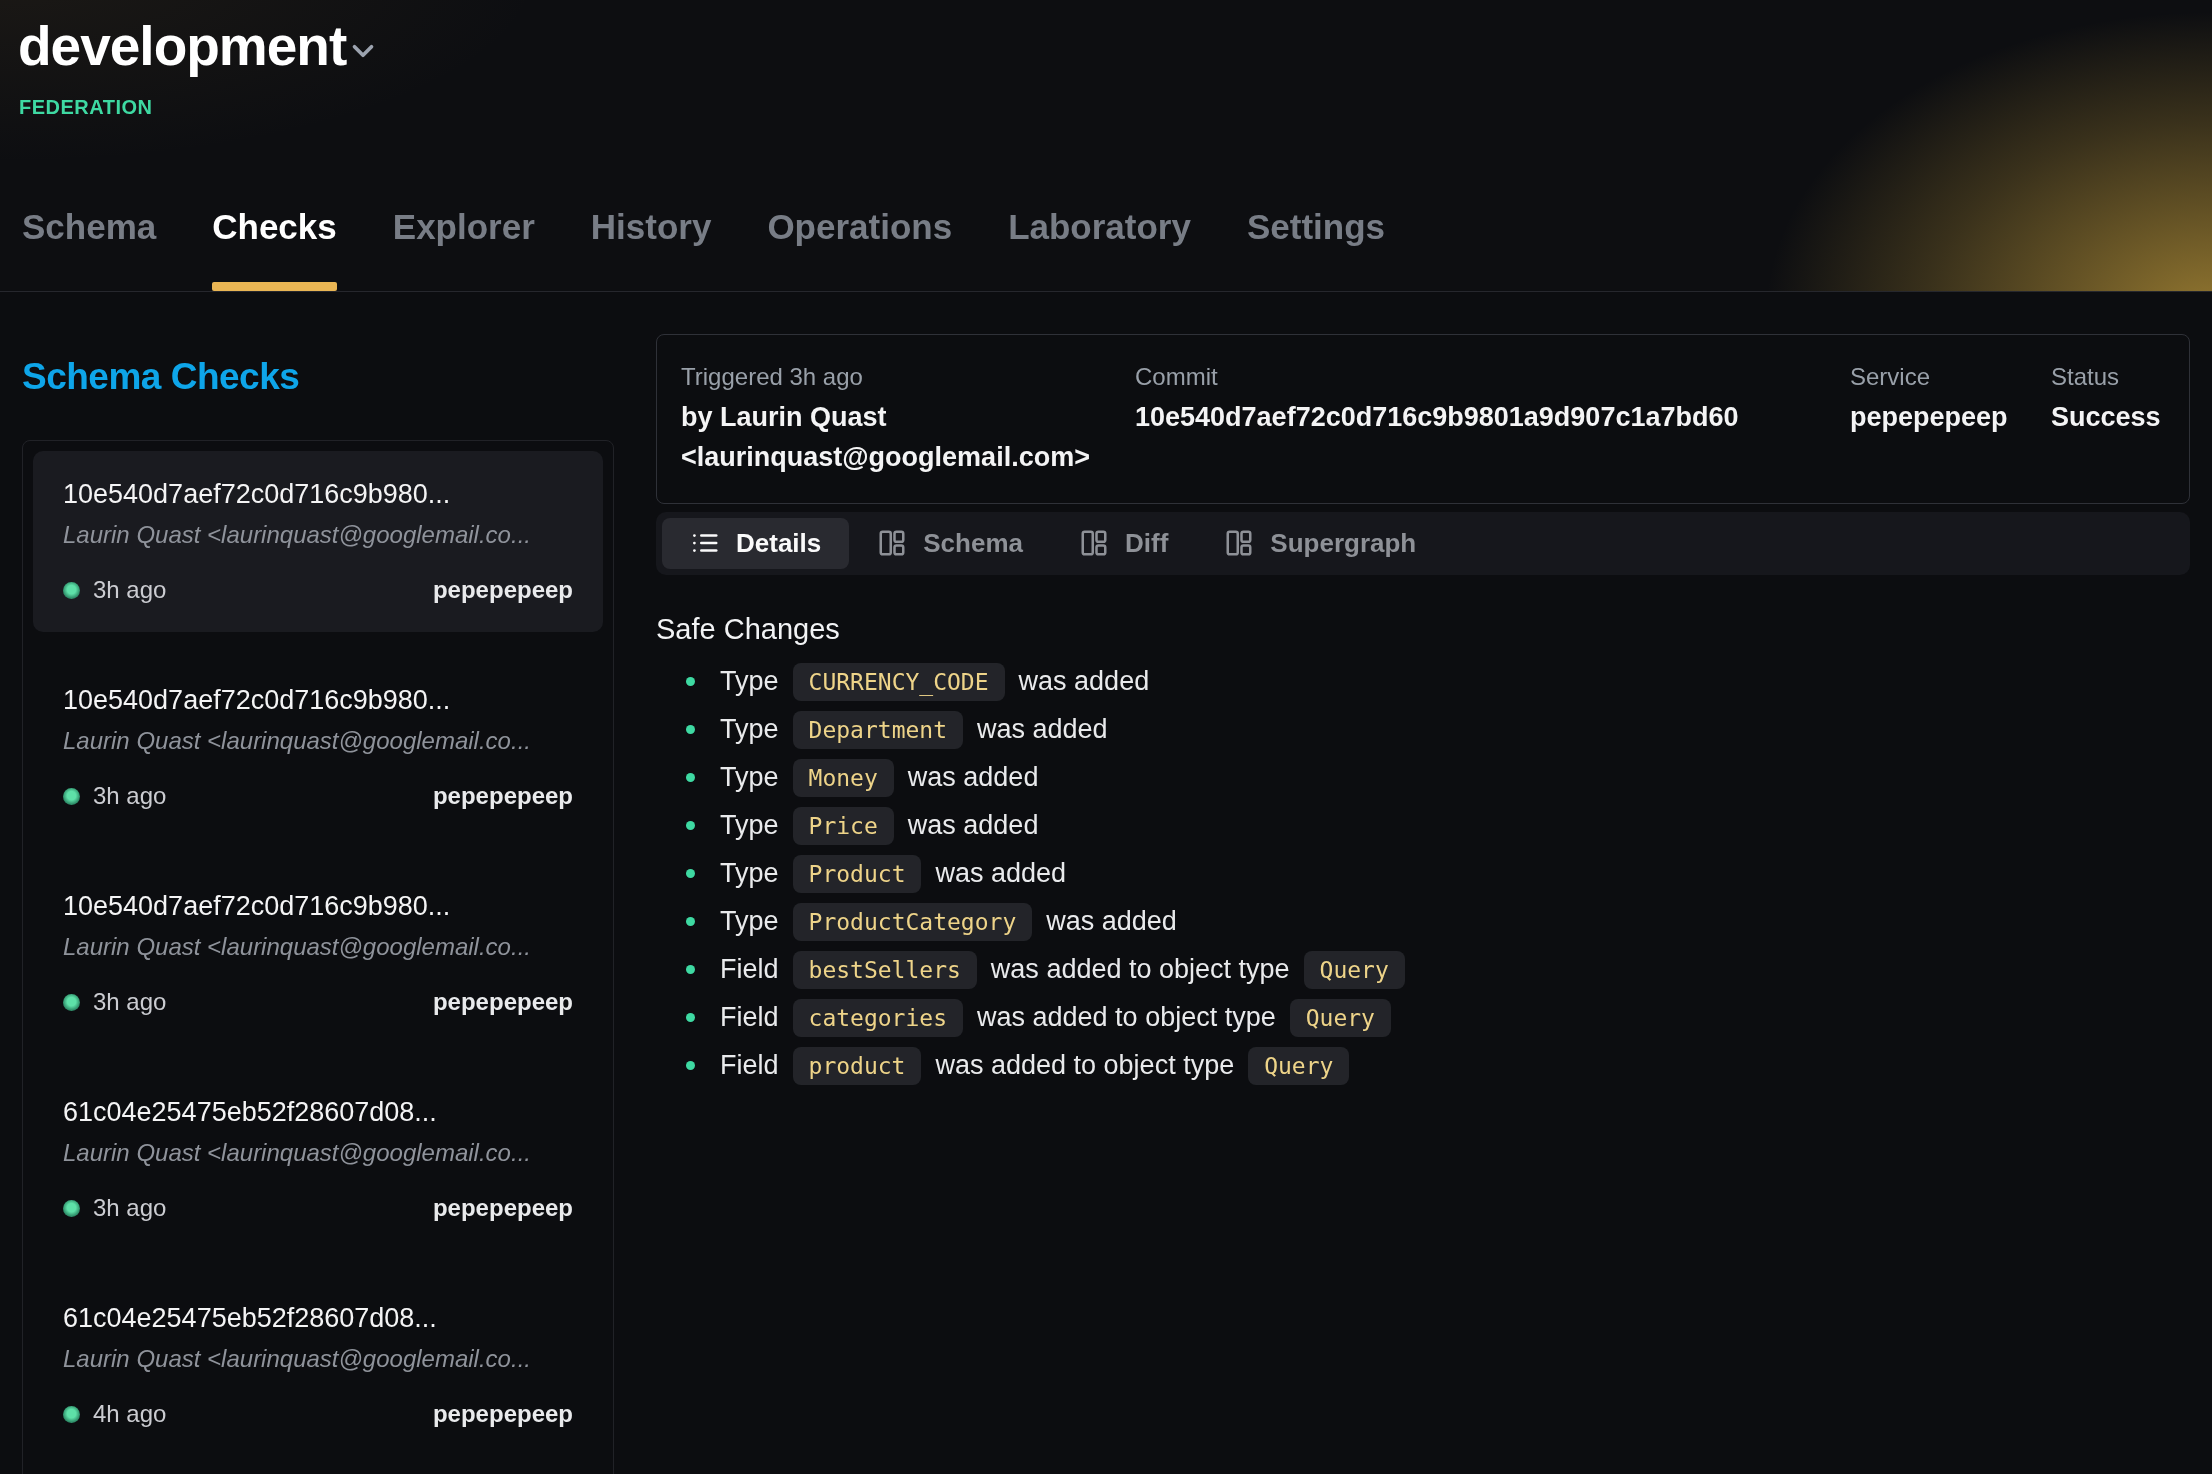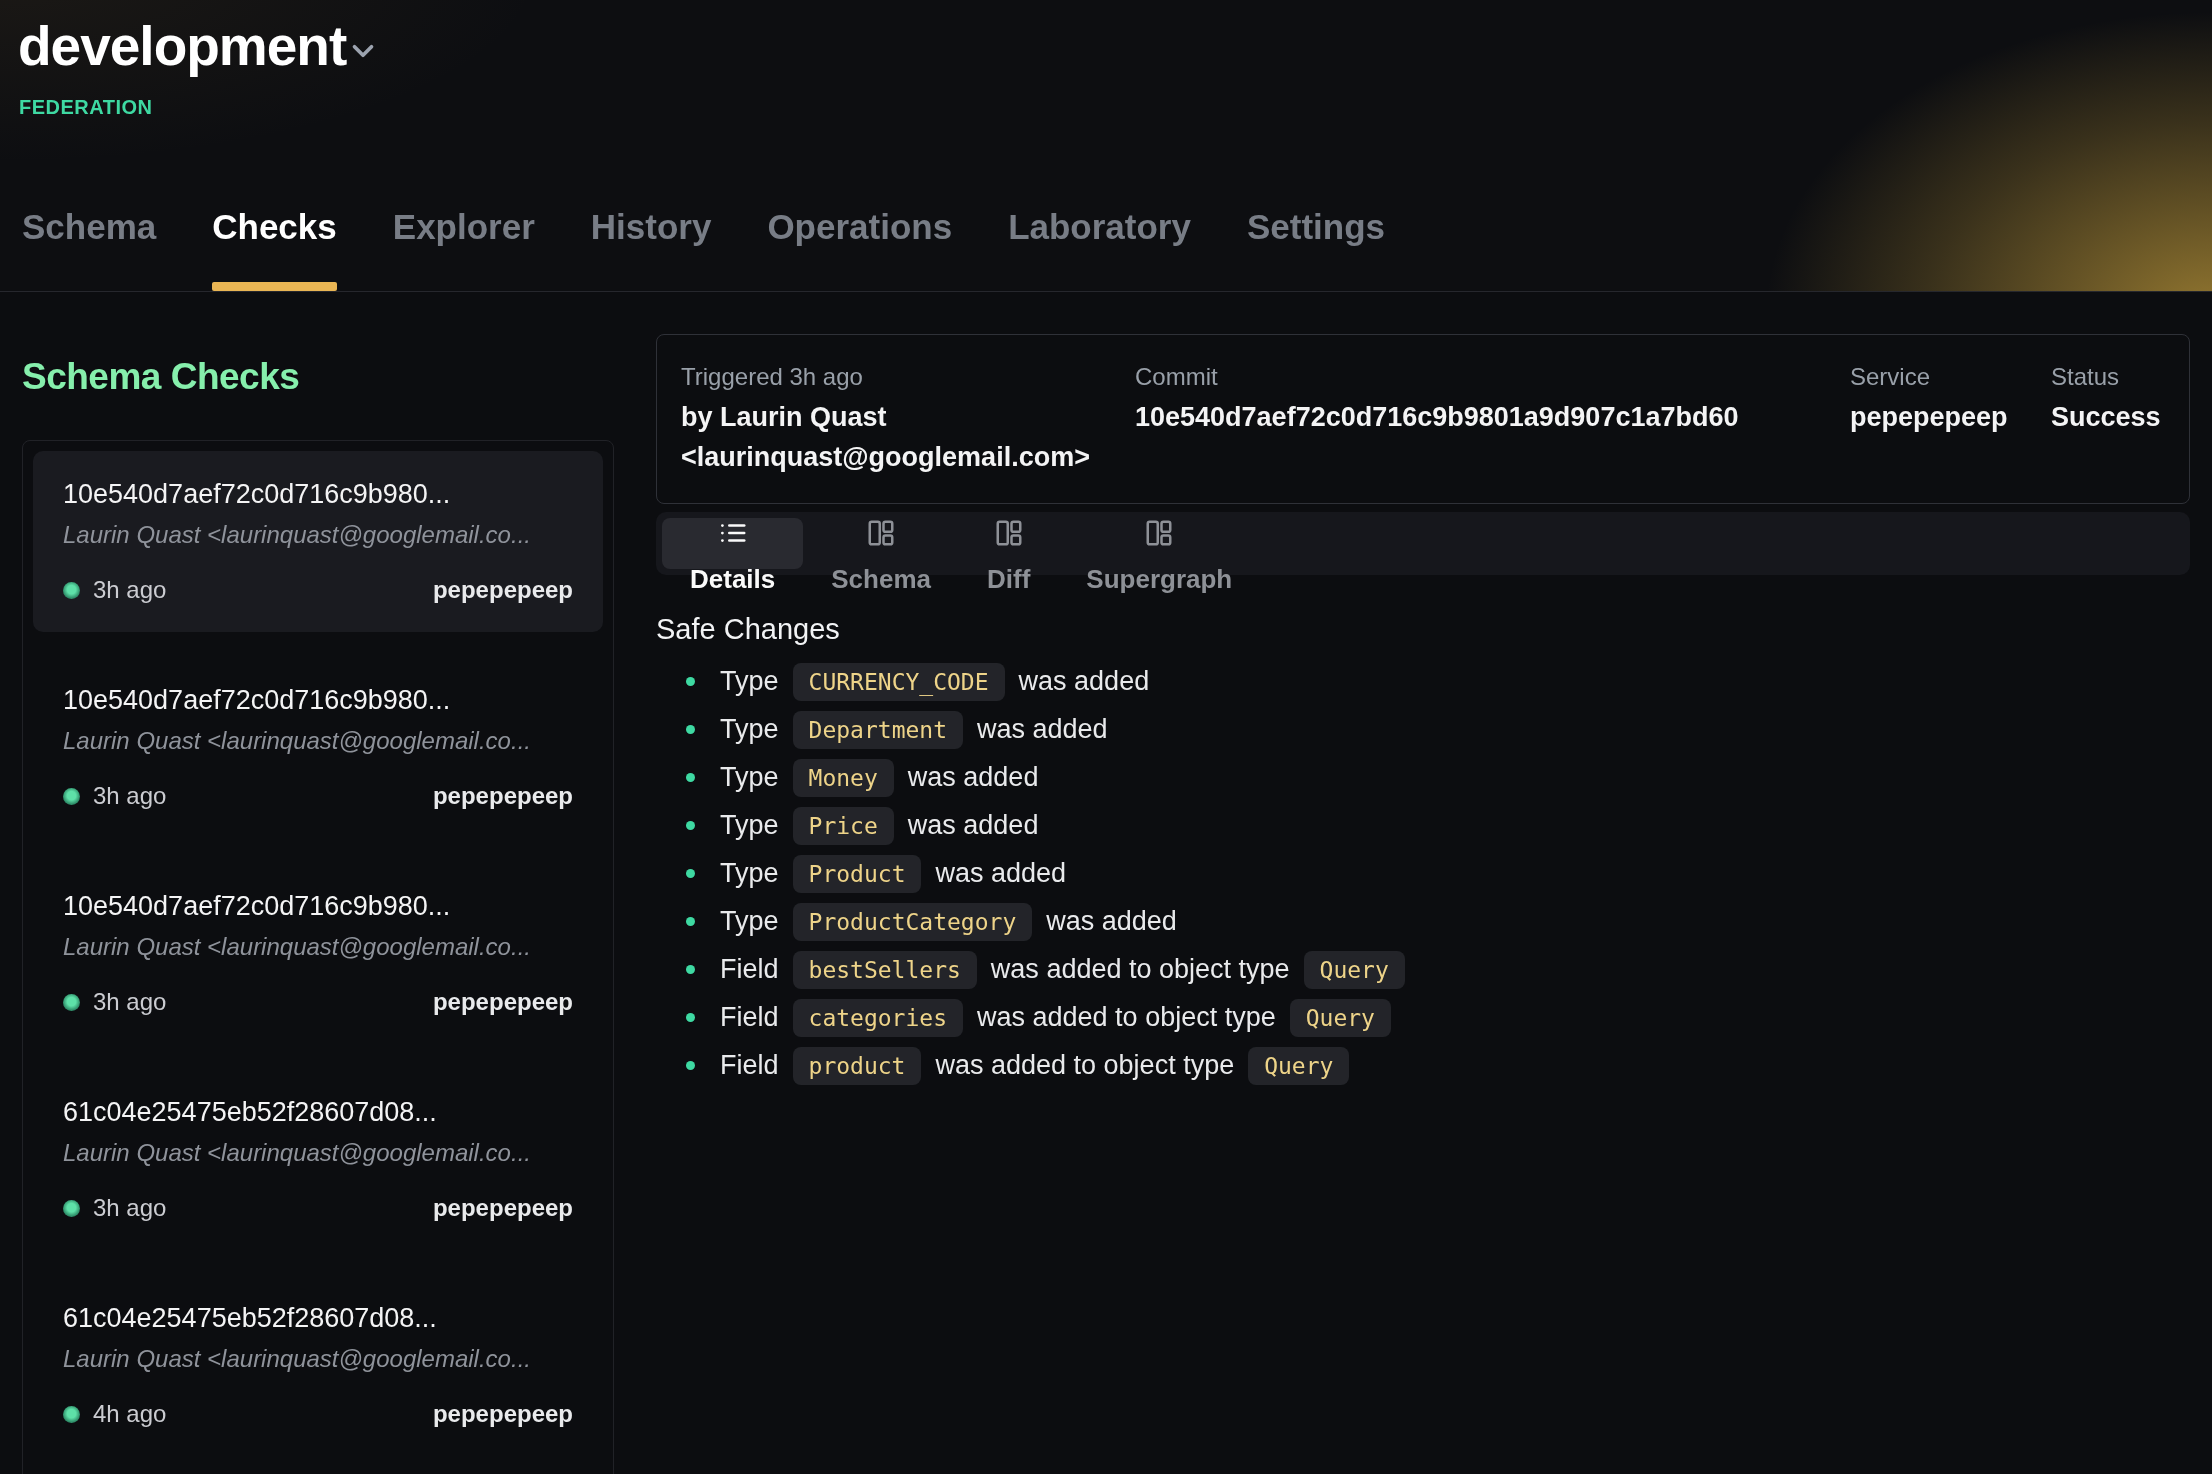--- a/index.html
+++ b/index.html
@@ -21,21 +21,21 @@
   .title-row { display: flex; align-items: center; padding: 14px 0 0 18px; cursor: pointer; width: fit-content; }
   .project-title { font-size: 55px; font-weight: 700; letter-spacing: -1px; margin: 0; color: #fff; }
   .chevron { display: flex; align-items: center; margin-top: 10px; }
   .badge { margin: 18px 0 0 19px; font-size: 20px; font-weight: 700; letter-spacing: 0.5px; color: #3ed9a2; }
   .nav { position: absolute; bottom: 0; left: 22px; display: flex; gap: 56px; }
   .nav-tab { position: relative; font-size: 35px; font-weight: 600; color: #787d86; padding-bottom: 44px; cursor: pointer; white-space: nowrap; }
   .nav-tab.active { color: #ffffff; font-weight: 700; }
   .tab-underline { position: absolute; left: 0; right: 0; bottom: 0; height: 9px; background: #eab654; border-radius: 2px; }
   
   .content { display: flex; gap: 42px; padding: 0 22px; }
-  .panel-title { font-size: 37px; font-weight: 700; letter-spacing: -0.5px; margin: 64px 0 0 0; color: #86efac; white-space: nowrap; }
+  .panel-title { font-size: 37px; font-weight: 700; letter-spacing: -0.5px; margin: 64px 0 0 0; color: #0ea5e9; white-space: nowrap; }
   
   .left-col { width: 592px; flex: none; }
   .checks-box { margin-top: 42px; border: 1px solid #212227; border-radius: 8px; padding: 10px; height: 1200px; }
   .check-item { padding: 28px 30px; border-radius: 10px; cursor: pointer; margin-bottom: 25px; }
   .check-item.selected { background: #1a1b20; }
   .check-title { font-size: 27px; font-weight: 400; color: #f4f4f5; white-space: nowrap; overflow: hidden; }
   .check-author { margin-top: 11px; font-size: 24px; color: #8f939b; white-space: nowrap; overflow: hidden; font-style: italic; }
   .check-meta { margin-top: 27px; display: flex; align-items: center; }
   .status-dot { width: 17px; height: 17px; border-radius: 50%; flex: none; margin-right: 13px;
     background: radial-gradient(circle at 50% 45%, #5ee0a8 0 34%, #2f8f6a 66%); }
@@ -43,21 +43,21 @@
   .check-service { margin-left: auto; font-size: 24px; font-weight: 700; color: #e9eaec; }
   
   .main-col { flex: 1; min-width: 0; }
   .meta-card { margin-top: 42px; border: 1px solid #2f3138; border-radius: 8px; padding: 26px 24px; display: flex; }
   .meta-col-1 { width: 454px; } .meta-col-2 { width: 715px; } .meta-col-3 { width: 201px; } .meta-col-4 { flex: none; }
   .meta-label { font-size: 24px; color: #99a0a9; line-height: 1.35; }
   .meta-value { font-size: 27px; font-weight: 700; color: #f4f4f5; line-height: 1.45; margin-top: 5px; }
   .meta-value-line { font-size: 27px; font-weight: 700; color: #f4f4f5; line-height: 1.45; }
   .view-tabs { margin-top: 8px; height: 63px; background: #16171c; border-radius: 10px; padding: 6px; display: flex; align-items: center; }
   .view-tab { display: flex; align-items: center; gap: 16px; height: 51px; padding: 0 28px; border-radius: 8px;
-    font-size: 26px; font-weight: 600; color: #8e9197; cursor: pointer; white-space: nowrap; flex-direction: column; }
+    font-size: 26px; font-weight: 600; color: #8e9197; cursor: pointer; white-space: nowrap; }
   .view-tab.active { background: #292a30; color: #fafafa; }
   .view-tab svg { flex: none; }
   .section-title { margin-top: 38px; font-size: 29px; font-weight: 400; color: #f2f3f5; }
   .changes { margin-top: 12px; }
   .change-row { display: flex; align-items: center; height: 48px; font-size: 27px; color: #e9eaec; white-space: nowrap; }
   .bullet { width: 9px; height: 9px; border-radius: 50%; background: #3ed9a2; flex: none; margin: 0 25px 0 30px; }
   .code-chip { background: #232429; border-radius: 8px; padding: 6px 16px; margin: 0 14px;
     font-family: "DejaVu Sans Mono", monospace; font-size: 23px; color: #eed489; }
 </style>
 </head>

